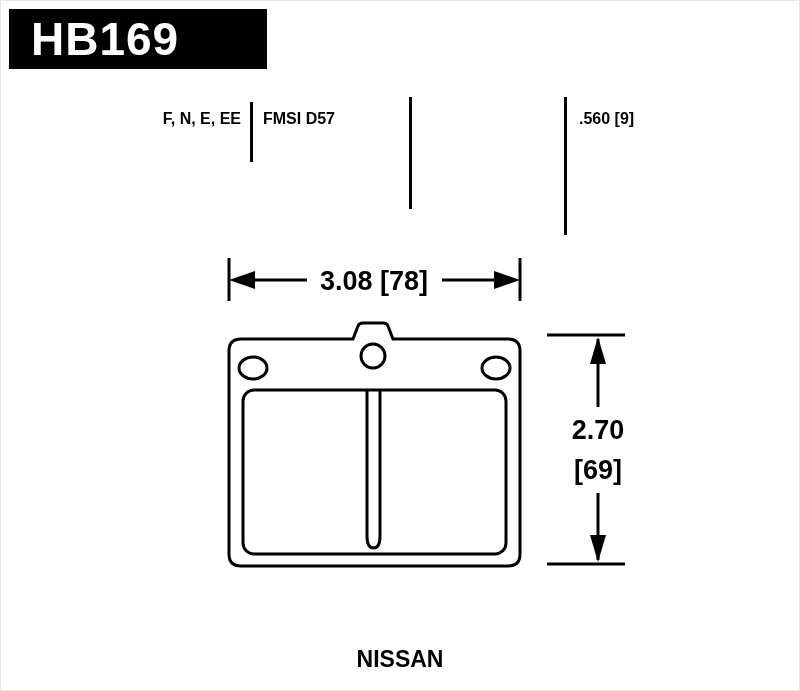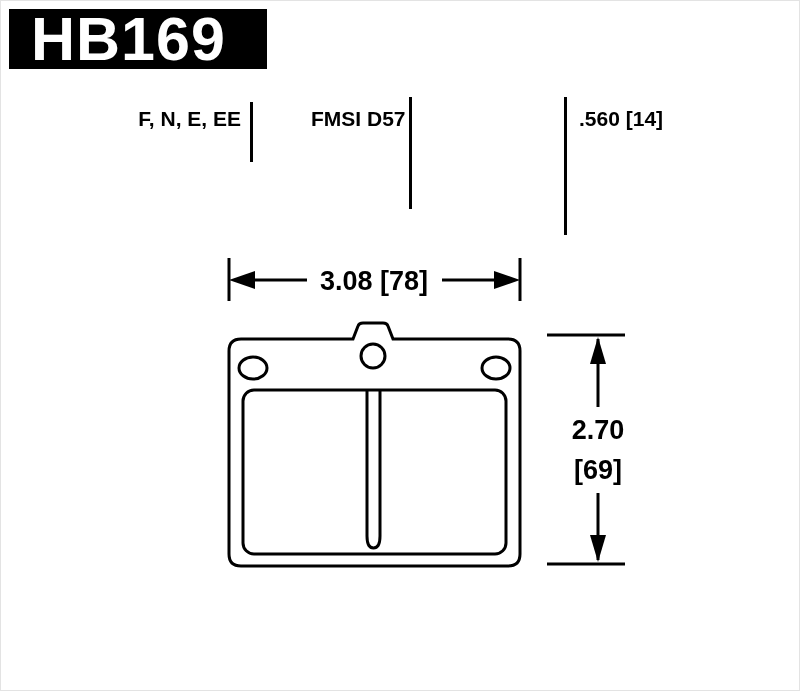--- a/index.html
+++ b/index.html
@@ -21,35 +21,35 @@
     left: 8px;
     top: 8px;
     width: 258px;
     height: 60px;
     background: #000000;
     color: #ffffff;
     display: flex;
     align-items: center;
   }
   .banner span {
-    font-size: 61px;
+    font-size: 46px;
     font-weight: 700;
     padding-left: 22px;
     letter-spacing: 1px;
   }
   .spec-text {
     position: absolute;
     font-weight: 700;
-    font-size: 21px;
+    font-size: 16px;
     color: #000000;
     line-height: 30px;
     white-space: nowrap;
   }
   .compounds { left: 40px;  top: 103px; width: 200px; text-align: right; }
-  .fmsi      { left: 262px; top: 103px; margin-left: 48px; }
+  .fmsi      { left: 262px; top: 103px; }
   .thickness { left: 578px; top: 103px; }
   .vline {
     position: absolute;
     width: 3px;
     background: #000000;
   }
   .v1 { left: 249px; top: 101px; height: 60px; }
   .v2 { left: 408px; top: 96px;  height: 112px; }
   .v3 { left: 563px; top: 96px;  height: 138px; }
   .footer {
@@ -84,21 +84,21 @@
 
   <div class="spec-text compounds">
     <div>F, N, E, EE</div>
   </div>
   <div class="vline v1"></div>
   <div class="spec-text fmsi">
     <div>FMSI D57</div>
   </div>
   <div class="vline v2"></div>
   <div class="vline v3"></div>
-  <div class="spec-text thickness">.560 [14]</div>
+  <div class="spec-text thickness">.560 [9]</div>
 
   <svg class="diagram" width="798" height="689" viewBox="0 0 798 689">
 
     <g stroke="#000000" stroke-width="3" fill="none">
       <line x1="228" y1="257" x2="228" y2="300"></line>
       <line x1="519" y1="257" x2="519" y2="300"></line>
       <line x1="252" y1="279" x2="306" y2="279"></line>
       <line x1="441" y1="279" x2="495" y2="279"></line>
     </g>
     <polygon points="228,279 254,270 254,288" fill="#000000"></polygon>
@@ -120,14 +120,15 @@
       <line x1="546" y1="563" x2="624" y2="563"></line>
       <line x1="597" y1="338" x2="597" y2="406"></line>
       <line x1="597" y1="492" x2="597" y2="559"></line>
     </g>
     <polygon points="597,336 589,363 605,363" fill="#000000"></polygon>
     <polygon points="597,561 589,534 605,534" fill="#000000"></polygon>
     <text x="597" y="438" font-size="27" text-anchor="middle">2.70</text>
     <text x="597" y="478" font-size="27" text-anchor="middle">[69]</text>
   </svg>
 
+  <div class="footer">NISSAN</div>
 
 </div>
 
 </body></html>

